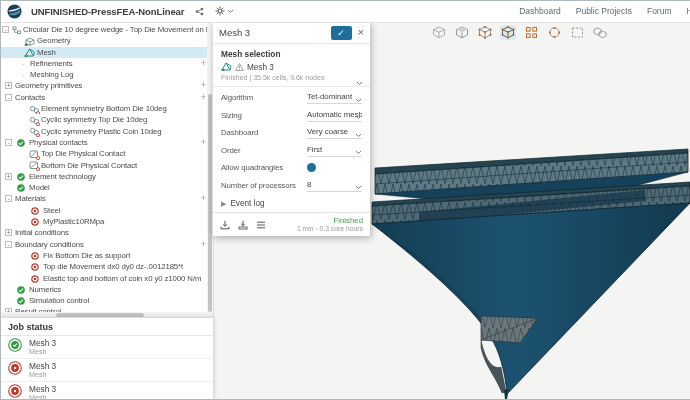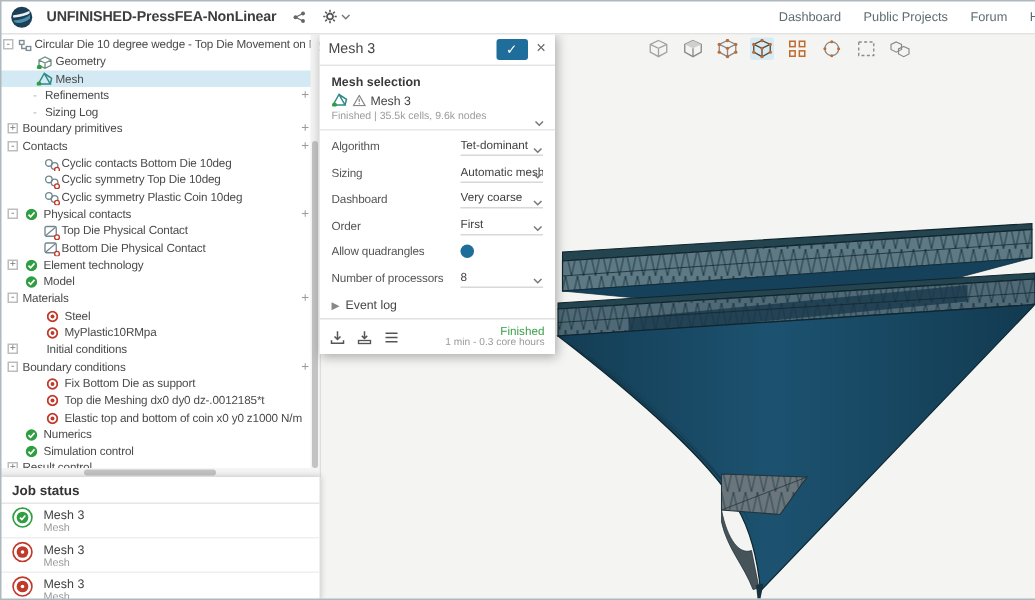--- a/index.html
+++ b/index.html
@@ -301,41 +301,41 @@
           </span>
           <span class="tlabel" style="left:37px">Mesh</span>
         </div>
         <div class="trow">
           <span class="dash" style="left:22px">-</span>
           <span class="tlabel" style="left:30px">Refinements</span>
           <span class="addbtn">+</span>
         </div>
         <div class="trow">
           <span class="dash" style="left:22px">-</span>
-          <span class="tlabel" style="left:30px">Sizing Log</span>
+          <span class="tlabel" style="left:30px">Meshing Log</span>
         </div>
         <div class="trow">
           <span class="exp" style="left:5px">+</span>
-          <span class="tlabel" style="left:15px">Boundary primitives</span>
+          <span class="tlabel" style="left:15px">Geometry primitives</span>
           <span class="addbtn">+</span>
         </div>
         <div class="trow">
           <span class="exp" style="left:5px">-</span>
           <span class="tlabel" style="left:15px">Contacts</span>
           <span class="addbtn">+</span>
         </div>
         <div class="trow">
           <span class="ticon" style="left:29px">
             <svg width="11" height="10">
               <circle cx="3.6" cy="3.6" r="2.2" fill="none" stroke="#73878f" stroke-width="0.9"></circle>
               <circle cx="7.4" cy="5.6" r="2.2" fill="none" stroke="#73878f" stroke-width="0.9"></circle>
               <circle cx="9" cy="8.2" r="1.6" fill="#fff" stroke="#c03a2b" stroke-width="0.9"></circle>
             </svg>
           </span>
-          <span class="tlabel" style="left:41px">Cyclic contacts Bottom Die 10deg</span>
+          <span class="tlabel" style="left:41px">Element symmetry Bottom Die 10deg</span>
         </div>
         <div class="trow">
           <span class="ticon" style="left:29px">
             <svg width="11" height="10">
               <circle cx="3.6" cy="3.6" r="2.2" fill="none" stroke="#73878f" stroke-width="0.9"></circle>
               <circle cx="7.4" cy="5.6" r="2.2" fill="none" stroke="#73878f" stroke-width="0.9"></circle>
               <circle cx="9" cy="8.2" r="1.6" fill="#fff" stroke="#c03a2b" stroke-width="0.9"></circle>
             </svg>
           </span>
           <span class="tlabel" style="left:41px">Cyclic symmetry Top Die 10deg</span>
@@ -418,21 +418,21 @@
           <span class="status" style="left:31px">
             <svg width="8" height="8">
               <circle cx="4" cy="4" r="3.2" fill="none" stroke="#c03a2b" stroke-width="1.2"></circle>
               <circle cx="4" cy="4" r="1.3" fill="#c03a2b"></circle>
             </svg>
           </span>
           <span class="tlabel" style="left:43px">MyPlastic10RMpa</span>
         </div>
         <div class="trow">
           <span class="exp" style="left:5px">+</span>
-          <span class="tlabel" style="left:31px">Initial conditions</span>
+          <span class="tlabel" style="left:15px">Initial conditions</span>
         </div>
         <div class="trow">
           <span class="exp" style="left:5px">-</span>
           <span class="tlabel" style="left:15px">Boundary conditions</span>
           <span class="addbtn">+</span>
         </div>
         <div class="trow">
           <span class="status" style="left:31px">
             <svg width="8" height="8">
               <circle cx="4" cy="4" r="3.2" fill="none" stroke="#c03a2b" stroke-width="1.2"></circle>
@@ -441,21 +441,21 @@
           </span>
           <span class="tlabel" style="left:43px">Fix Bottom Die as support</span>
         </div>
         <div class="trow">
           <span class="status" style="left:31px">
             <svg width="8" height="8">
               <circle cx="4" cy="4" r="3.2" fill="none" stroke="#c03a2b" stroke-width="1.2"></circle>
               <circle cx="4" cy="4" r="1.3" fill="#c03a2b"></circle>
             </svg>
           </span>
-          <span class="tlabel" style="left:43px">Top die Meshing dx0 dy0 dz-.0012185*t</span>
+          <span class="tlabel" style="left:43px">Top die Movement dx0 dy0 dz-.0012185*t</span>
         </div>
         <div class="trow">
           <span class="status" style="left:31px">
             <svg width="8" height="8">
               <circle cx="4" cy="4" r="3.2" fill="none" stroke="#c03a2b" stroke-width="1.2"></circle>
               <circle cx="4" cy="4" r="1.3" fill="#c03a2b"></circle>
             </svg>
           </span>
           <span class="tlabel" style="left:43px">Elastic top and bottom of coin x0 y0 z1000 N/m</span>
         </div>

